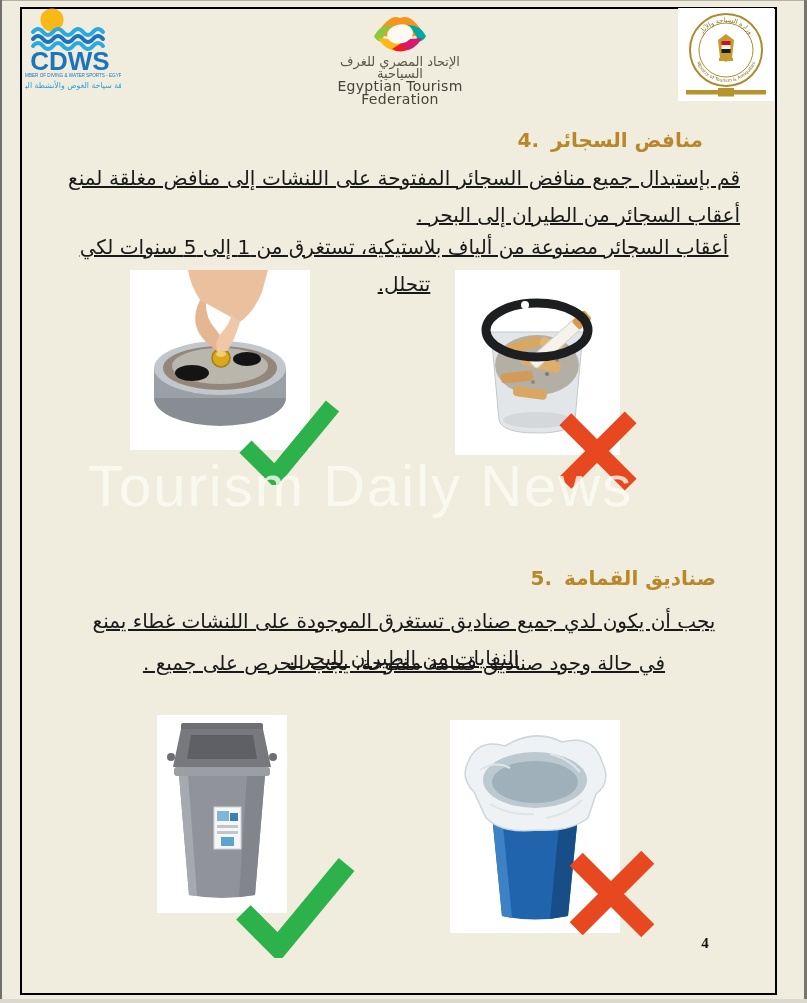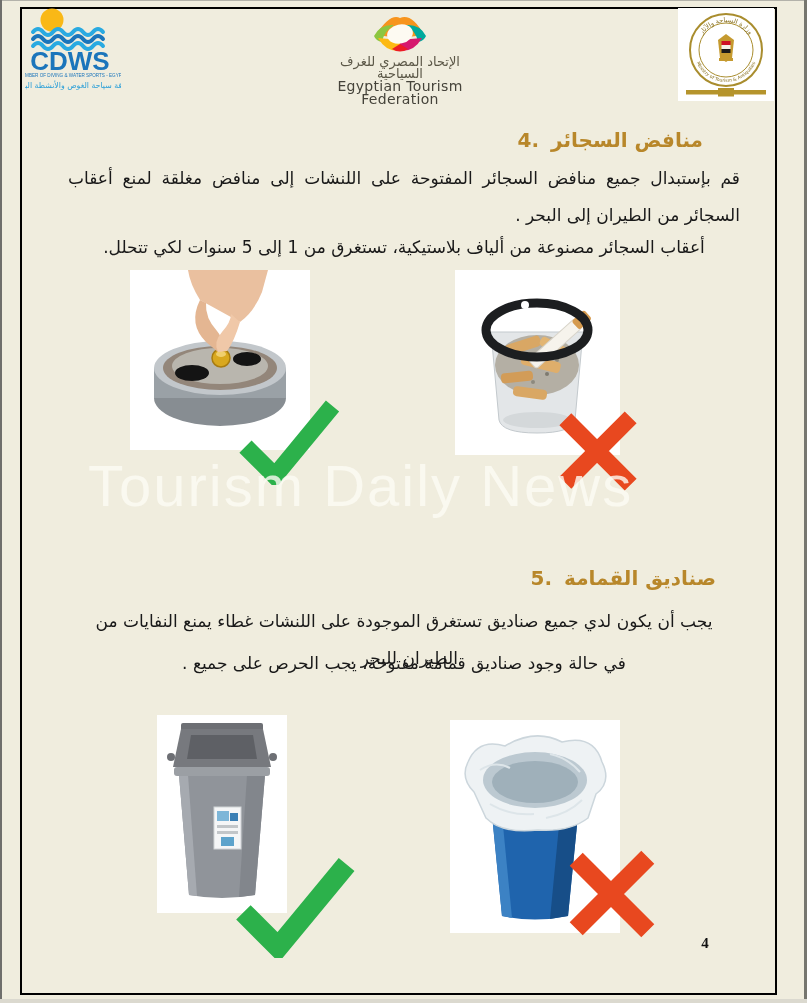--- a/index.html
+++ b/index.html
@@ -20,21 +20,21 @@
   .cdws-logo{left:25px;top:8px;width:96px;height:86px;}
   .etf-logo{left:318px;top:16px;width:164px;height:72px;text-align:center;}
   .etf-eye{display:block;margin:0 auto 2px auto;}
   .etf-ar{font-size:13px;color:#5b5747;line-height:12px;direction:rtl;}
   .etf-en{font-size:14px;color:#45433a;line-height:13px;letter-spacing:.3px;}
   .ministry-logo{left:678px;top:8px;width:96px;height:93px;background:#fff;}
   
   .sec-heading{width:672px;text-align:right;direction:ltr;
     color:#b8872a;font-weight:bold;font-size:20px;}
   .sec-heading .num{margin-right:12px;}
-  .para{width:672px;direction:rtl;color:#191919;font-size:17px;line-height:37px;}
+  .para{width:672px;direction:rtl;color:#191919;font-size:20px;line-height:37px;text-decoration:underline;}
   .just{text-align:justify;}
   .ralign{text-align:center;}
   #heading4{left:68px;top:128px;padding-right:37px;width:635px;}
   #para4a{left:68px;top:160px;}
   #para4b{left:68px;top:229px;}
   #heading5{left:84px;top:566px;padding-right:40px;width:632px;}
   #para5a{left:68px;top:603px;}
   #para5b{left:68px;top:645px;}
   
   .photo{background:#fff;z-index:1;}

